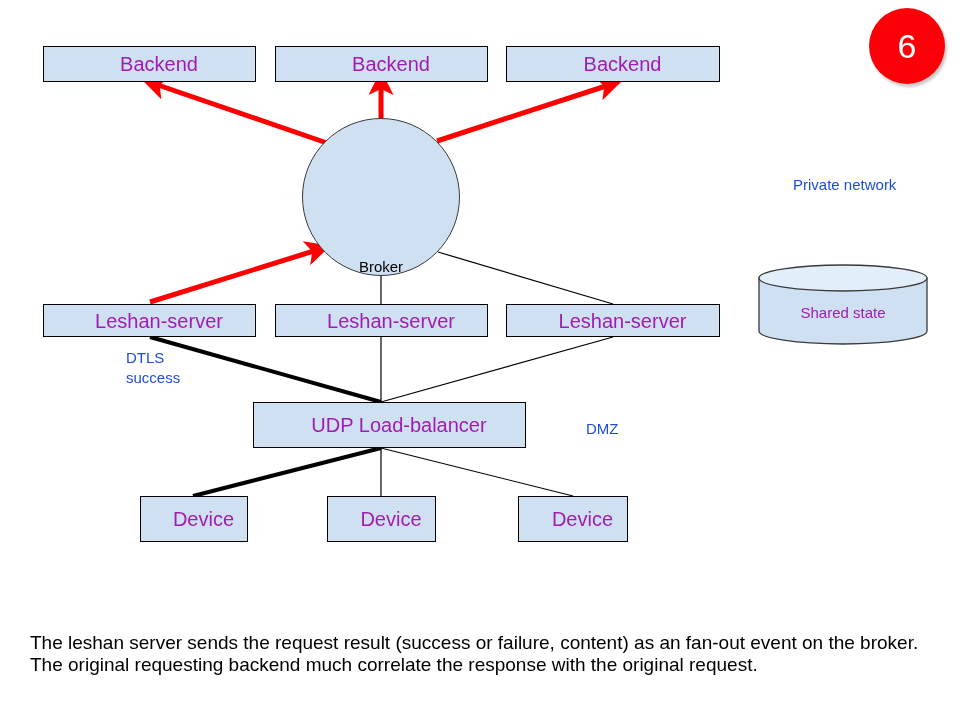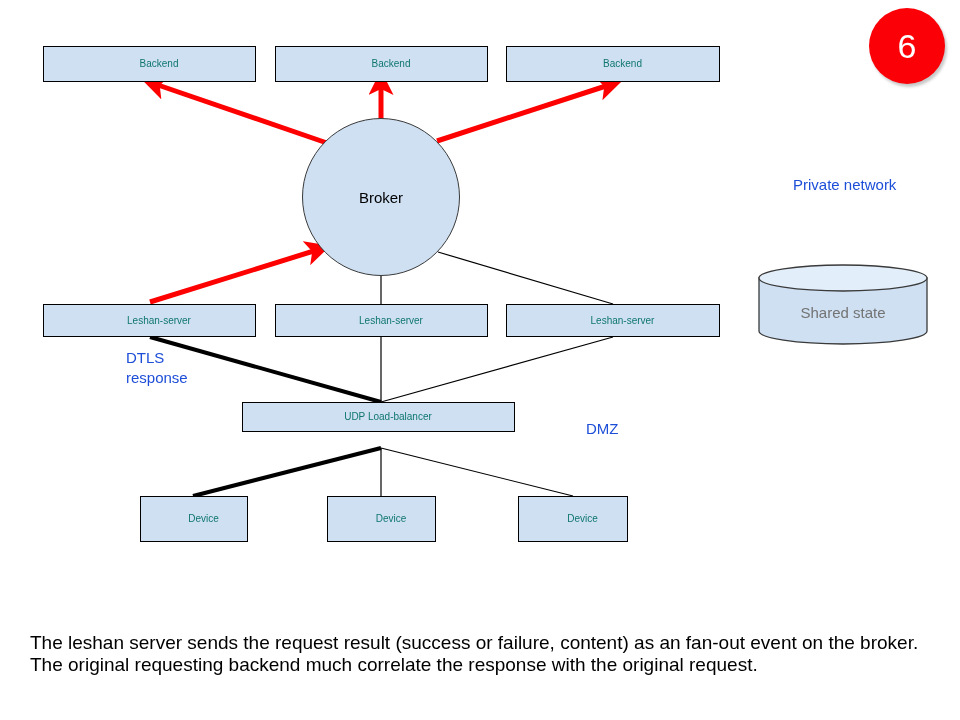--- a/index.html
+++ b/index.html
@@ -24,34 +24,34 @@
     height: 720px;
   }
   .node-box {
     position: absolute;
     box-sizing: border-box;
     background: #cfe0f3;
     border: 1px solid #000000;
     display: flex;
     align-items: center;
     justify-content: center;
-    font-size: 10px;
+    font-size: 20px;
     line-height: 1;
-    color: #0f766e;
+    color: #a21caf;
     white-space: nowrap;
     padding-left: 19px;
   }
   .node-circle {
     position: absolute;
     box-sizing: border-box;
     background: #cfe0f3;
     border: 1px solid #3a3a3a;
     border-radius: 50%;
     display: flex;
-    align-items: center;
+    align-items: flex-end;
     justify-content: center;
     font-size: 15px;
     color: #000000;
   }
   .badge-circle {
     position: absolute;
     box-sizing: border-box;
     background: #fb0007;
     border-radius: 50%;
     display: flex;
@@ -64,21 +64,21 @@
   }
   .cyl-wrap {
     position: absolute;
   }
   .cyl-label {
     position: absolute;
     left: 0;
     right: 0;
     text-align: center;
     font-size: 15px;
-    color: #737373;
+    color: #a21caf;
   }
   .free-label {
     position: absolute;
     font-size: 15px;
     line-height: 20px;
     color: #1d4ed8;
     white-space: pre;
   }
   .caption-block {
     position: absolute;
@@ -133,21 +133,21 @@
 <div class="node-box" style="left:43px; top:304px; width:213px; height:33px;">
   <span>Leshan-server</span>
 </div>
 <div class="node-box" style="left:275px; top:304px; width:213px; height:33px;">
   <span>Leshan-server</span>
 </div>
 <div class="node-box" style="left:506px; top:304px; width:214px; height:33px;">
   <span>Leshan-server</span>
 </div>
 
-<div class="node-box" style="left:242px; top:402px; width:273px; height:30px;">
+<div class="node-box" style="left:253px; top:402px; width:273px; height:46px;">
   <span>UDP Load-balancer</span>
 </div>
 
 <div class="node-box" style="left:140px; top:496px; width:108px; height:46px;">
   <span>Device</span>
 </div>
 <div class="node-box" style="left:327px; top:496px; width:109px; height:46px;">
   <span>Device</span>
 </div>
 <div class="node-box" style="left:518px; top:496px; width:110px; height:46px;">
@@ -159,20 +159,20 @@
     <path d="M1,14 L1,67 A84,13 0 0 0 169,67 L169,14 Z" fill="#cfe0f3" stroke="#3a3a3a" stroke-width="1.3"></path>
     <ellipse cx="85" cy="14" rx="84" ry="13" fill="#e3eefb" stroke="#3a3a3a" stroke-width="1.3"></ellipse>
   </svg>
   <span class="cyl-label" style="top:40px;">Shared state</span>
 </div>
 
 <div class="free-label" style="left:793px; top:175px;"><span>Private network</span></div>
 <div class="free-label" style="left:586px; top:419px;"><span>DMZ</span></div>
 
 <div class="free-label" style="left:126px; top:348px;">DTLS
-response</div>
+success</div>
 
 <div class="badge-circle" style="left:869px; top:8px; width:76px; height:76px;">
   <span>6</span>
 </div>
 
 <div class="caption-block" style="left:30px; top:632px; width:900px;">The leshan server sends the request result (success or failure, content) as an fan-out event on the broker.
 The original requesting backend much correlate the response with the original request.</div>
 
 </body></html>

